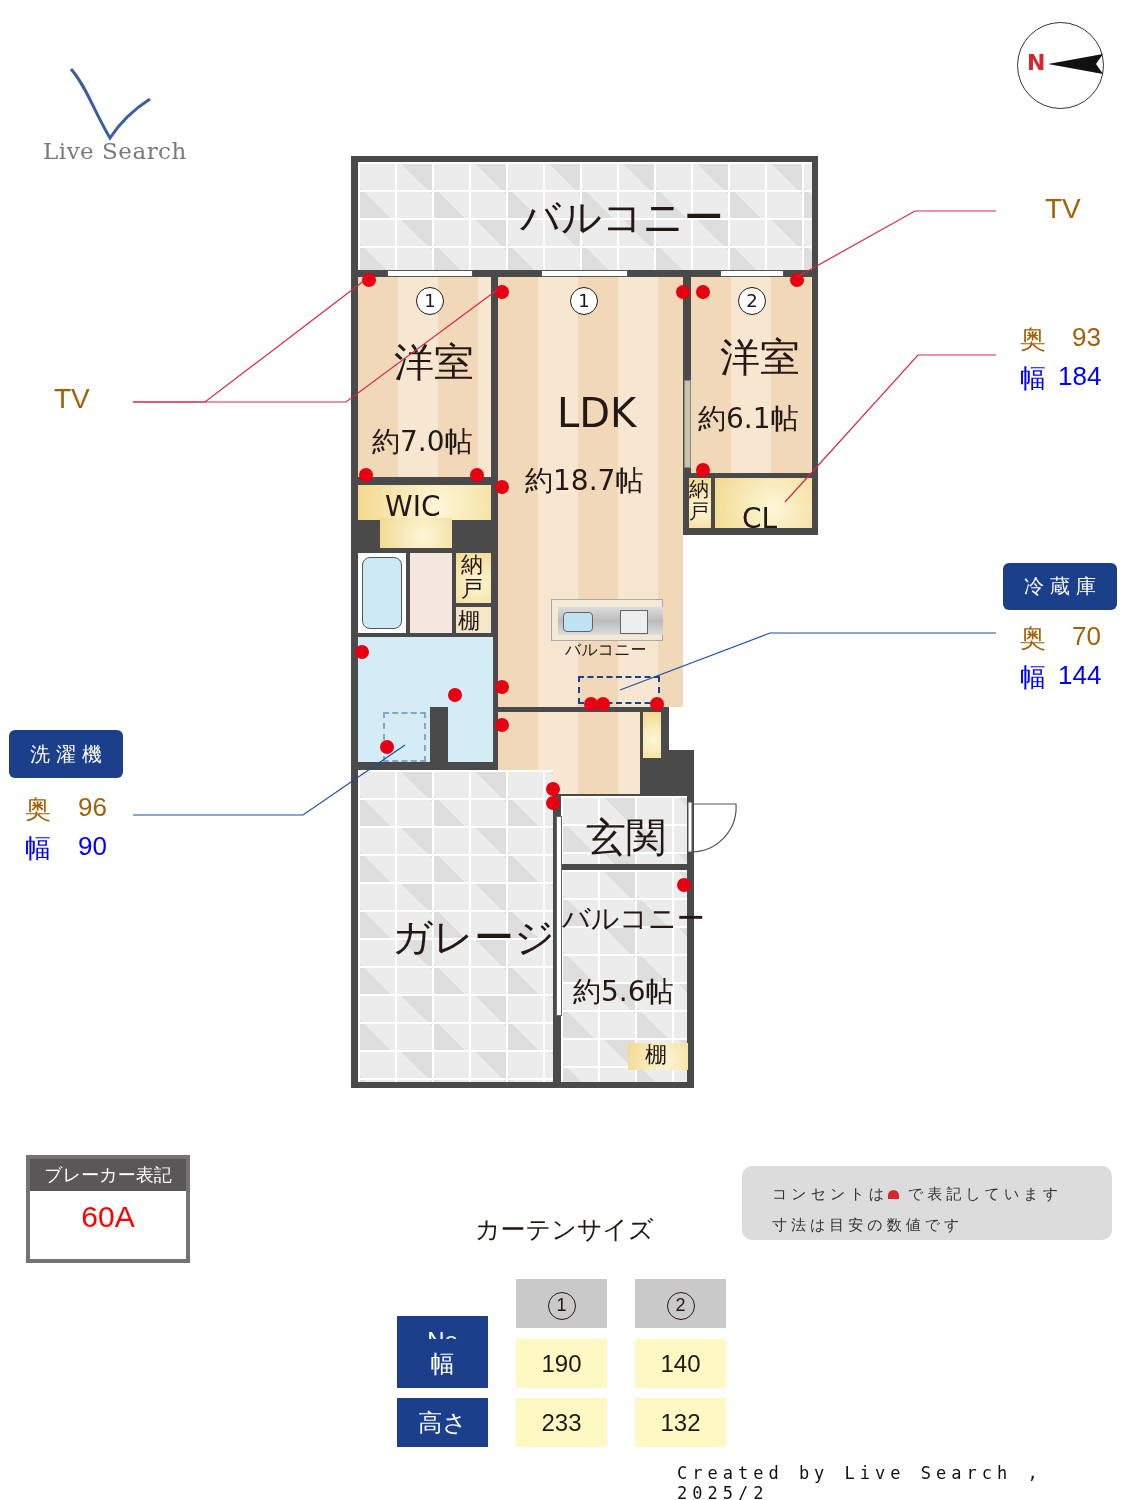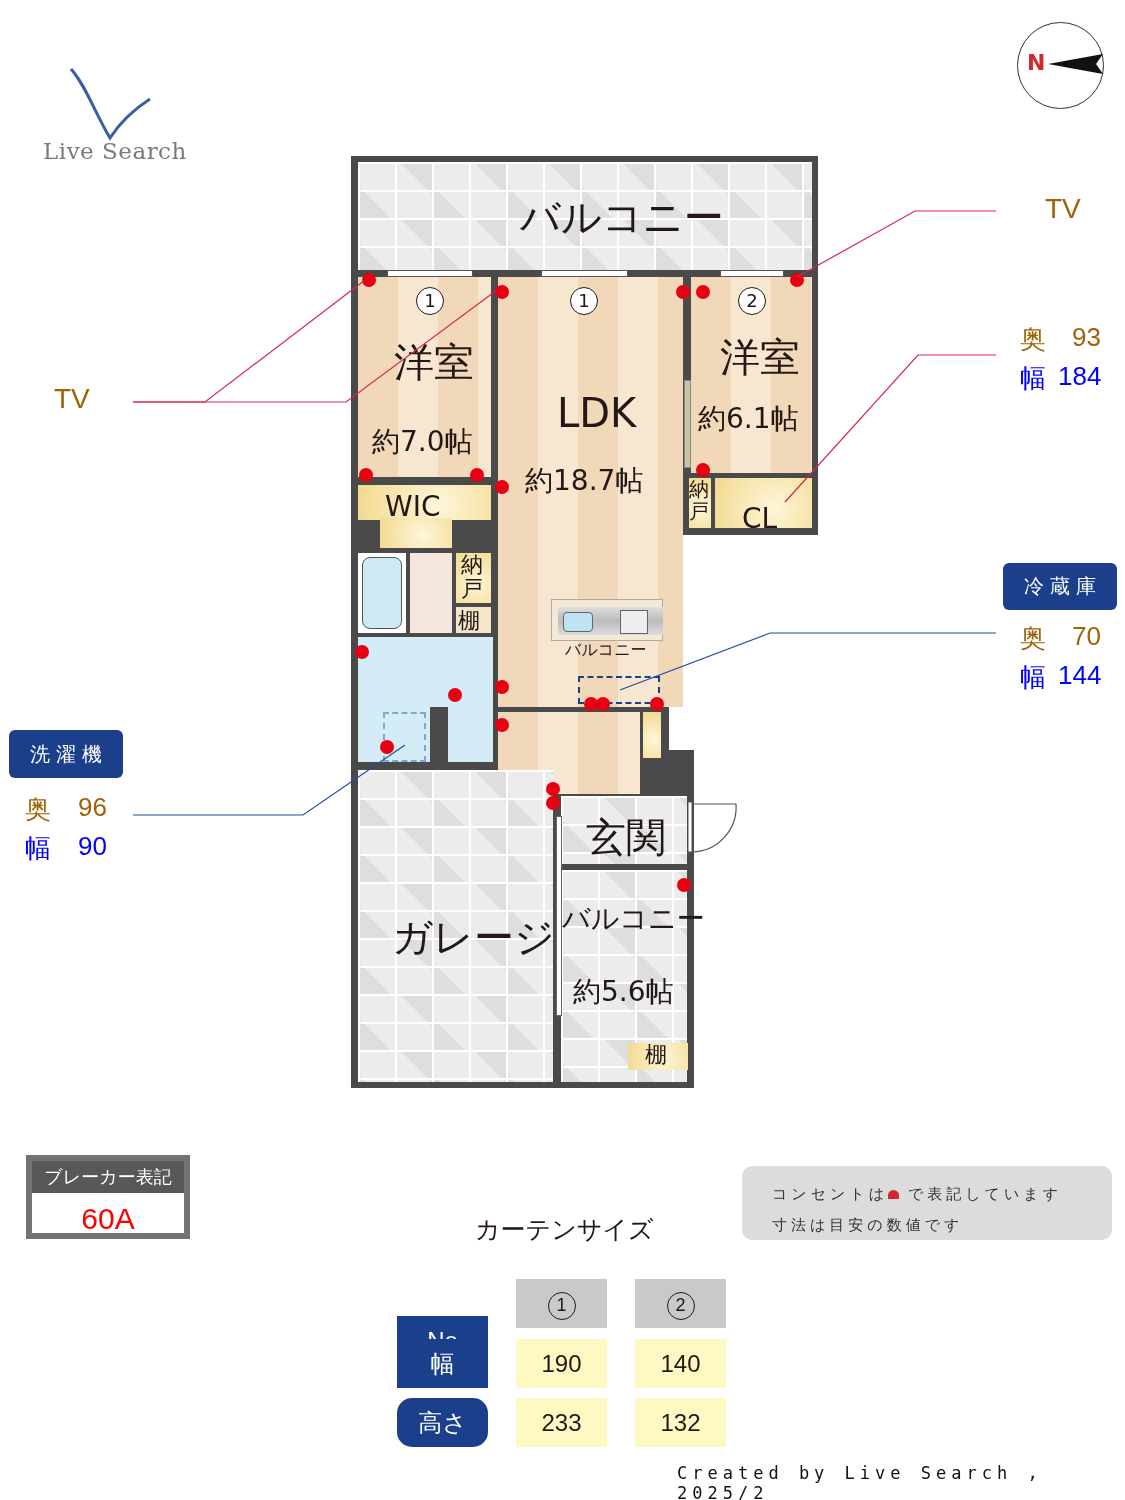--- a/index.html
+++ b/index.html
@@ -31,21 +31,21 @@
   .outlet { position: absolute; width: 14px; height: 14px; background: #e60012; border-radius: 50% 50% 50% 50%; }
 
   
   .anno-red { color: #a16207; }
   .anno-blue { color: #0000ff; }
   .anno { position: absolute; font-size: 26px; white-space: nowrap; font-family: "Liberation Sans", sans-serif; }
   .badge { position: absolute; background: #1b3f8b; color: #fff; border-radius: 6px; font-size: 20px;
            text-align: center; letter-spacing: 6px; padding-left: 6px; }
 
   
-  .breaker { left: 26px; top: 1155px; width: 164px; height: 84px; border: 6px solid #737373; }
+  .breaker { left: 26px; top: 1155px; width: 164px; height: 108px; border: 4px solid #737373; }
   .breaker-head { height: 32px; background: #595757; color: #fff; font-size: 18px; text-align: center; line-height: 32px; }
   .breaker-val { height: 50px; color: #ff0000; font-size: 30px; text-align: center; line-height: 52px; font-family: "Liberation Sans", sans-serif; }
 
   .note { left: 742px; top: 1166px; width: 370px; height: 74px; background: #dcdcdc; border-radius: 10px;
           font-size: 15px; letter-spacing: 4px; color: #333; padding: 13px 0 0 30px; line-height: 31px; }
   .note-dot { display: inline-block; width: 11px; height: 9px; background: #d7262e; border-radius: 6px 6px 0 0; vertical-align: middle; }
 
   .curtain-title { left: 475px; top: 1213px; font-size: 25px; color: #231815; }
   .ct-cell { position: absolute; width: 91px; height: 49px; text-align: center; line-height: 49px; font-size: 24px; font-family: "Liberation Sans", sans-serif; }
   .ct-head { background: #1b3f8b; color: #fff; }
@@ -220,21 +220,21 @@
 
 <div class="abs note">
   <div><span>コンセントは</span><span class="note-dot"></span> <span>で表記しています</span></div>
   <div>寸法は目安の数値です</div>
 </div>
 
 <div class="abs curtain-title">カーテンサイズ</div>
 <div>
   <div class="ct-cell ct-head" style="left:397px;top:1316px;">No</div>
   <div class="ct-cell ct-head" style="left:397px;top:1339px;">幅</div>
-  <div class="ct-cell ct-head" style="left:397px;top:1398px;border-radius:15px;">高さ</div>
+  <div class="ct-cell ct-head" style="left:397px;top:1398px;">高さ</div>
 
   <div class="ct-cell ct-num" style="left:516px;top:1279px;"><span class="ct-circ">1</span></div>
   <div class="ct-cell ct-val" style="left:516px;top:1339px;">190</div>
   <div class="ct-cell ct-val" style="left:516px;top:1398px;">233</div>
 
   <div class="ct-cell ct-num" style="left:635px;top:1279px;"><span class="ct-circ">2</span></div>
   <div class="ct-cell ct-val" style="left:635px;top:1339px;">140</div>
   <div class="ct-cell ct-val" style="left:635px;top:1398px;">132</div>
 </div>
 

